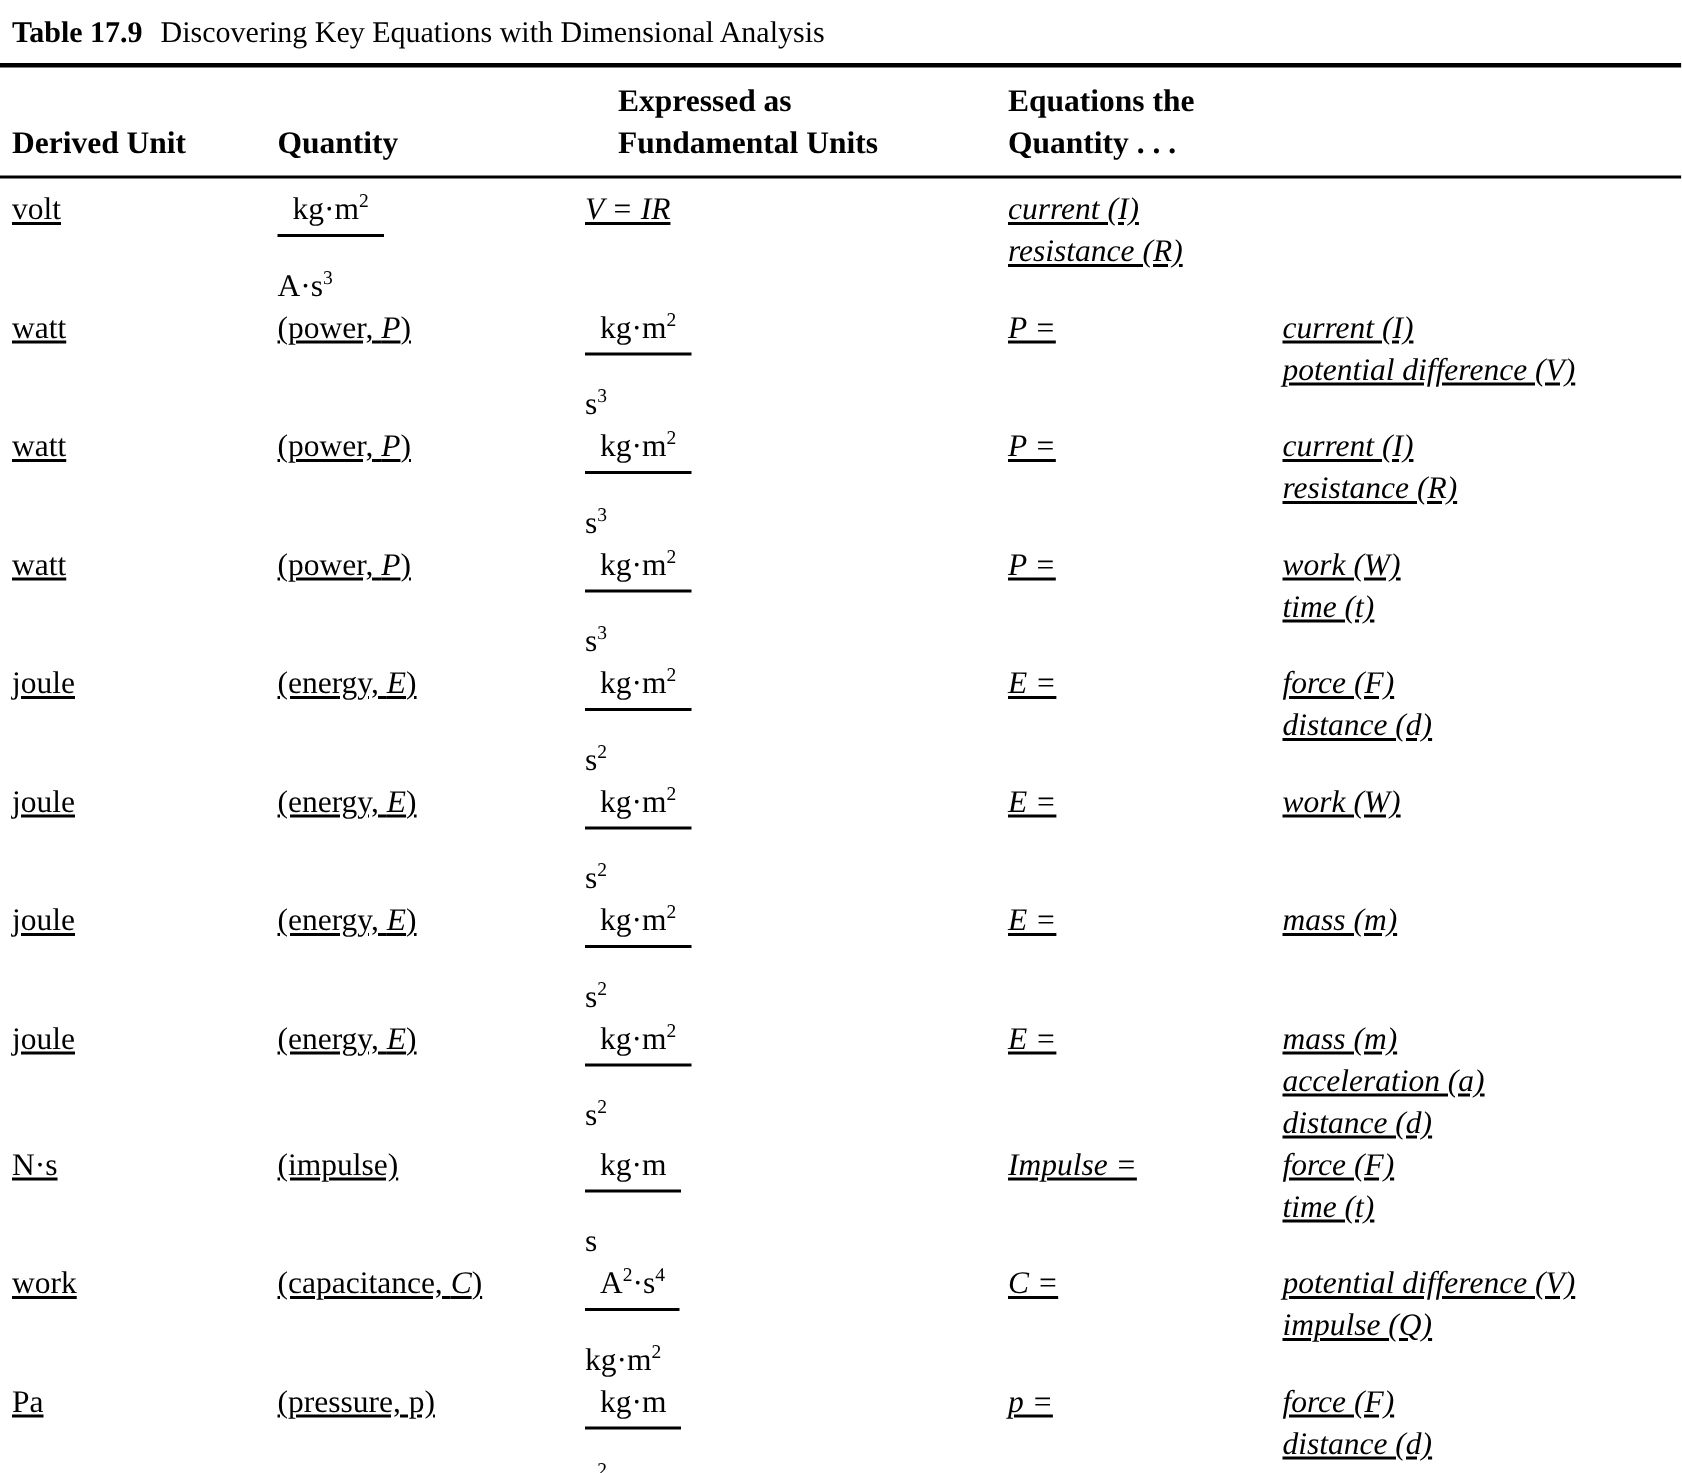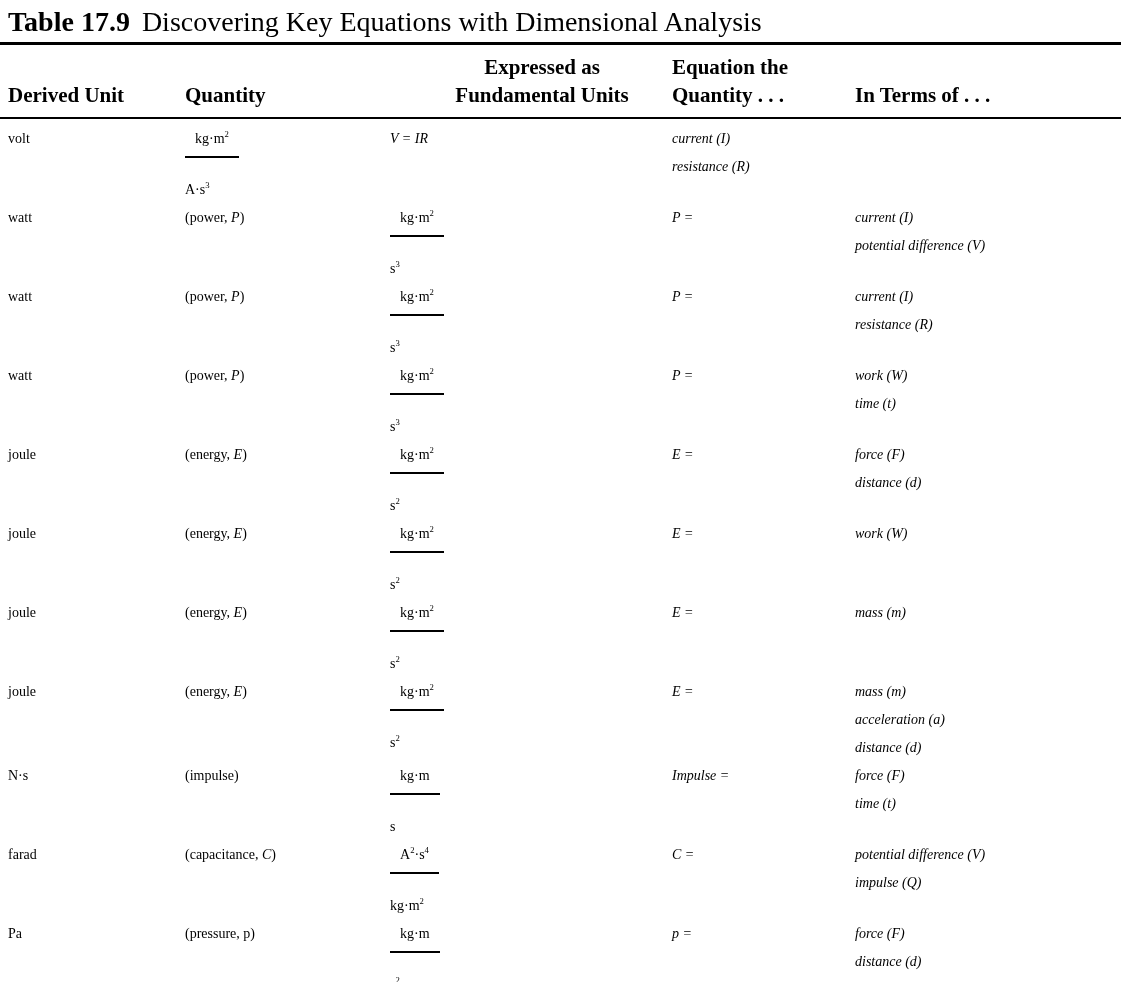--- a/index.html
+++ b/index.html
@@ -13,21 +13,21 @@
     position: relative;
     width: 1121px;
     height: 982px;
     box-sizing: border-box;
     padding-top: 6px;
     overflow: hidden;
     background: #ffffff;
   }
   .title-row {
     padding-left: 8px;
-    font-size: 28px;
+    font-size: 20px;
     line-height: 32px;
     height: 36px;
     white-space: nowrap;
   }
   .title-label { font-weight: bold; }
   .title-caption { margin-left: 12px; }
 
   .rule-thick { border-top: 3px solid #000; }
   .rule-thin  { border-top: 2px solid #000; }
 
@@ -38,29 +38,30 @@
     box-sizing: border-box;
   }
   .header {
     align-items: end;
     padding-top: 8px;
     padding-bottom: 8px;
     font-weight: bold;
     font-size: 21px;
     line-height: 28px;
   }
-  .header .indent { margin-left: 22px; text-align: center; }
+  .header .indent { margin-left: 22px; }
 
   .tbody { padding-top: 6px; }
 
   .row {
     min-height: 77px;
-    font-size: 14px;
+    font-size: 21px;
     line-height: 28px;
     align-items: start;
+    text-decoration: underline;
   }
   .cell { display: block; }
   .equation, .terms { font-style: italic; }
 
   .frac { display: inline-block; text-align: left; }
   .frac .num {
     display: inline-block;
     padding: 0 10px 3px 10px;
     border-bottom: 2px solid #000;
     white-space: nowrap;
@@ -89,24 +90,23 @@
   <div class="rule-thick"></div>
 
   <div class="grid header">
     <div class="cell">Derived Unit</div>
     <div class="cell">Quantity</div>
     <div class="cell indent">
       <div>Expressed as</div>
       <div>Fundamental Units</div>
     </div>
     <div class="cell">
-      <div>Equation the</div>
+      <div>Equations the</div>
       <div>Quantity . . .</div>
     </div>
-    <div class="cell">In Terms of . . .</div>
   </div>
 
   <div class="rule-thin"></div>
 
   <div class="tbody" id="rows">
   <div class="grid row">
     <div class="cell unit">volt</div>
     <div class="cell expr">
       <span class="frac">
         <span class="num">kg·m<sup>2</sup></span>
@@ -241,21 +241,21 @@
       </span>
     </div>
     <div class="cell equation">Impulse =</div>
     <div class="cell terms">
           <div class="term">force (F)</div>
           <div class="term">time (t)</div>
         </div>
   </div>
 
   <div class="grid row">
-    <div class="cell unit">farad</div>
+    <div class="cell unit">work</div>
     <div class="cell quantity">(capacitance, <i>C</i>)</div>
     <div class="cell expr">
       <span class="frac">
         <span class="num">A<sup>2</sup>·s<sup>4</sup></span>
         <span class="den">kg·m<sup>2</sup></span>
       </span>
     </div>
     <div class="cell equation">C =</div>
     <div class="cell terms">
           <div class="term">potential difference (V)</div>

